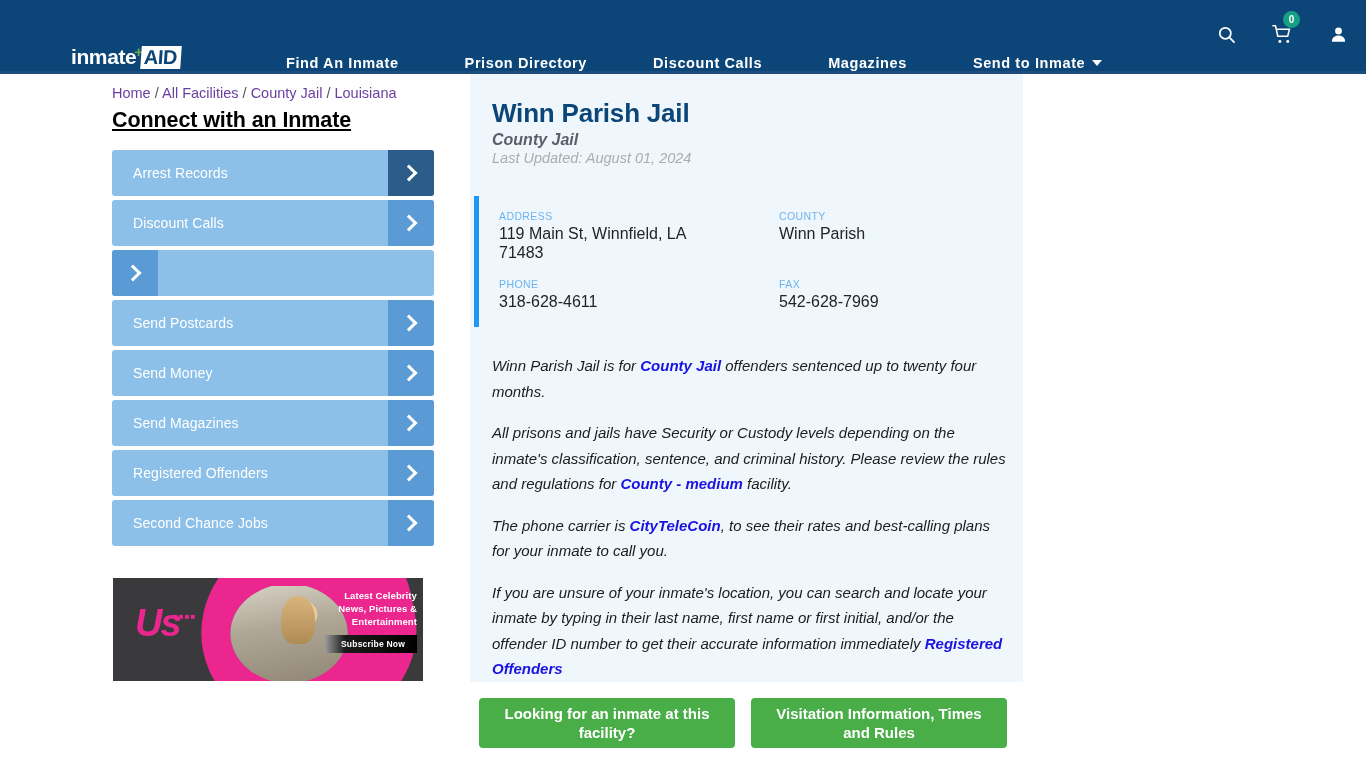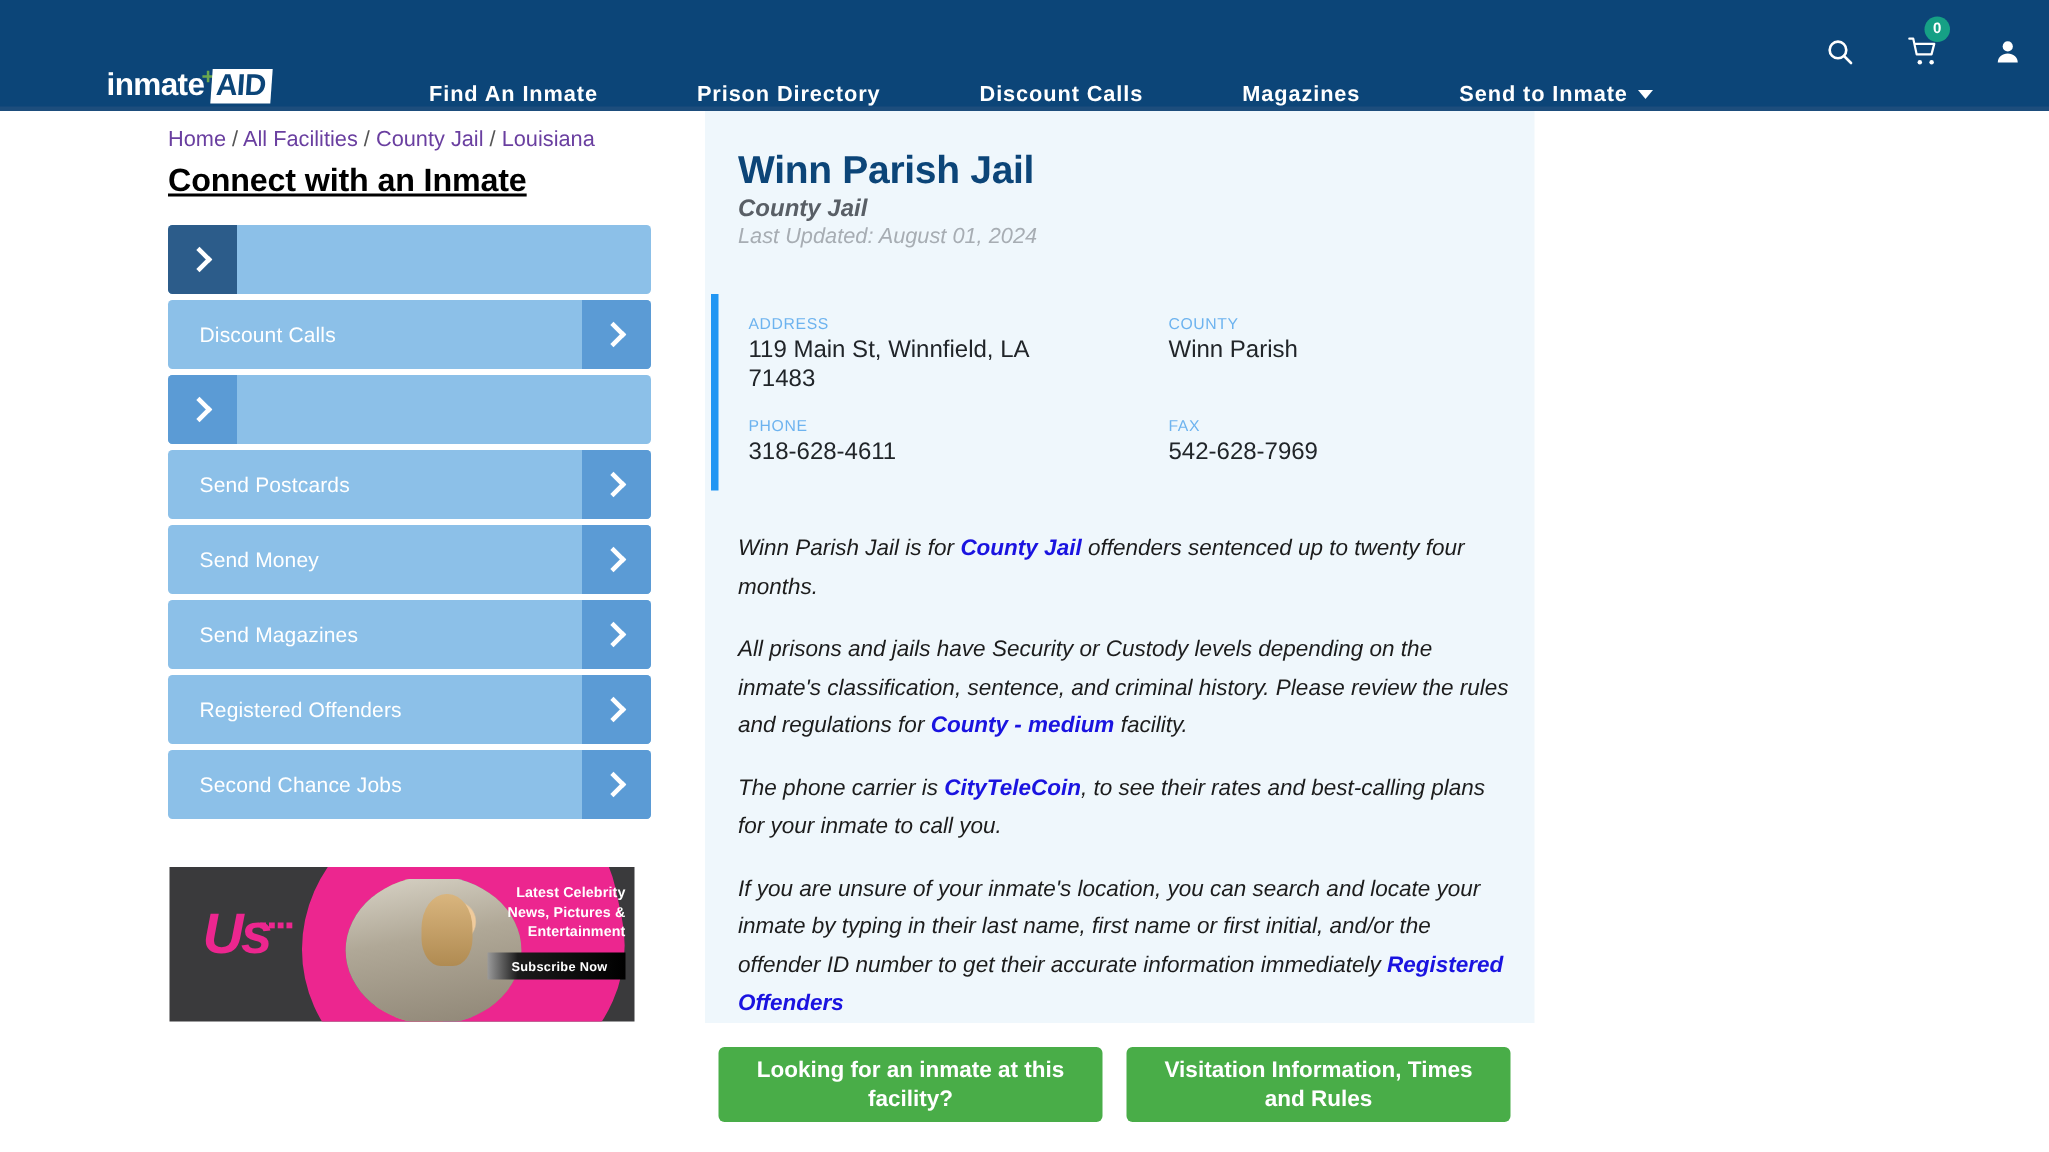--- a/index.html
+++ b/index.html
@@ -432,20 +432,21 @@
     <span class="sep">/</span>
     <a>County Jail</a>
     <span class="sep">/</span>
     <a>Louisiana</a>
   </div>
 
   <aside class="sidebar">
     <h2 class="sidebar-title">Connect with an Inmate</h2>
 
     <div class="side-btn active">
+      <span class="side-btn-label">Arrest Records</span>
       <span class="side-btn-arrow">
           <span class="chev"></span>
         </span>
     </div>
     <div class="side-btn">
       <span class="side-btn-label">Discount Calls</span>
       <span class="side-btn-arrow">
           <span class="chev"></span>
         </span>
     </div>

